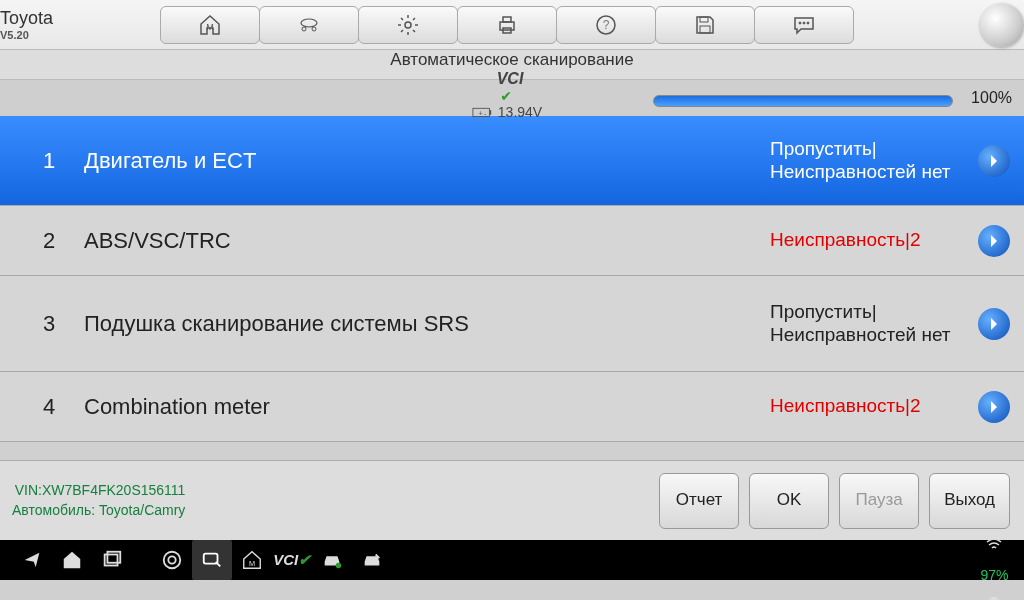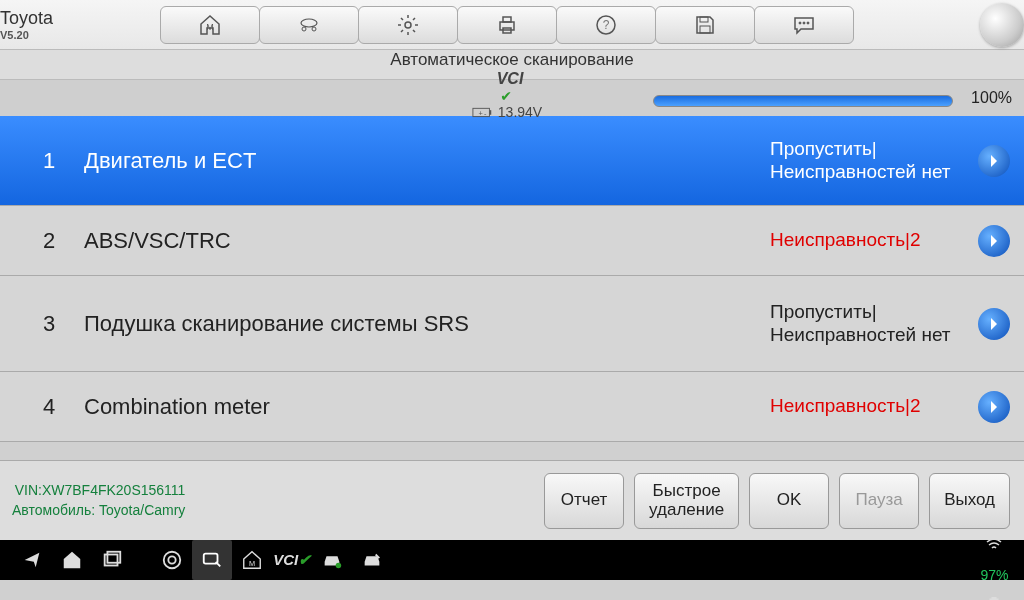--- a/index.html
+++ b/index.html
@@ -177,22 +177,20 @@
   </div>
 </div>
 
 <div class="footer">
   <div class="vinbox">
     <div>VIN:XW7BF4FK20S156111</div>
     <div>Автомобиль: Toyota/Camry</div>
   </div>
   <div class="fbtns">
     <div class="fbtn">Отчет</div>
-    <div class="fbtn" style="white-space:pre-line;"><span>Быстрое
-удаление</span></div>
     <div class="fbtn">OK</div>
     <div class="fbtn disabled">Пауза</div>
     <div class="fbtn">Выход</div>
   </div>
 </div>
 
 <div class="sysbar">
   <div class="sicon">
       <svg viewBox="0 0 24 24">
         <path d="M20 4l-16 8 10 2 2 6z" fill="#ddd" stroke="none"></path>

